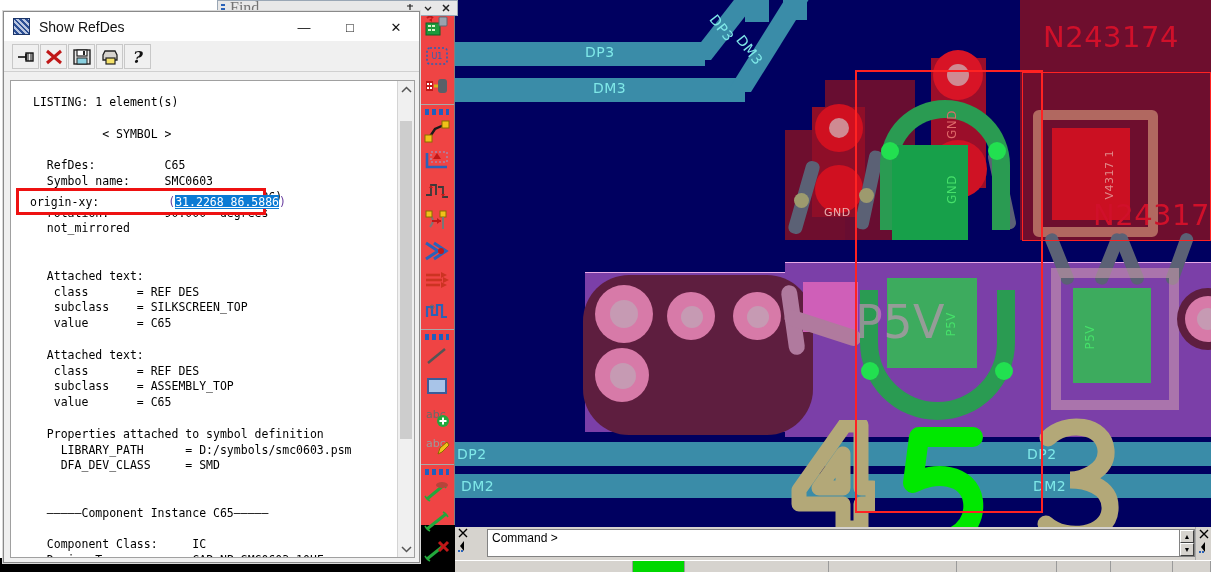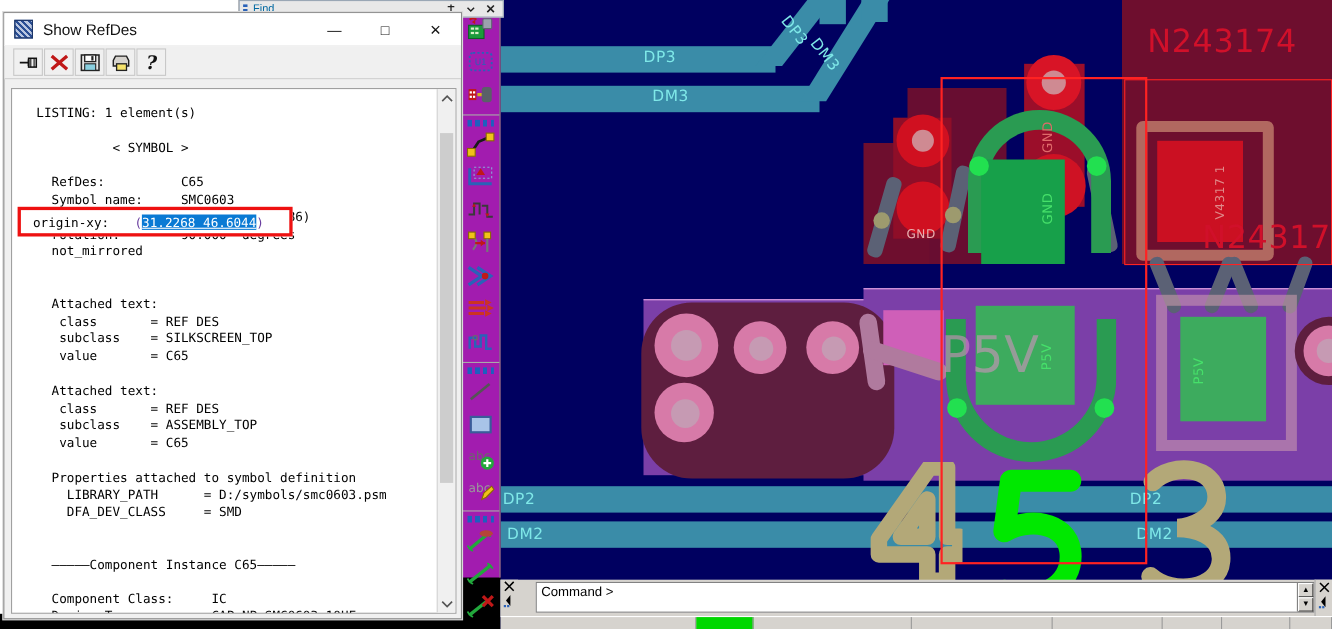--- a/index.html
+++ b/index.html
@@ -47,21 +47,21 @@
   .sel-rect {
     position: absolute; border: 2px solid #ff2222; background: transparent;
   }
   .sel-rect-thin {
     position: absolute; border: 1px solid #ff2222; background: transparent;
   }
 
   
   #side-toolbar {
     position: absolute; left: 419px; top: 0; width: 36px; height: 525px;
-    background: #a21caf; border-right: 1px solid #808080;
+    background: #ef4444; border-right: 1px solid #808080;
     display: flex; flex-direction: column; align-items: center;
   }
   .tb-group { width: 100%; border-bottom: 1px solid #a9a9a9; padding: 2px 0 3px 0; }
   .tb-grip {
     width: 24px; height: 6px; margin: 2px auto 1px auto;
     background-image: repeating-linear-gradient(to right,#1e5fbf 0 4px,transparent 4px 7px);
   }
   .tb-btn {
     width: 32px; height: 30px; margin: 0 auto; display: flex;
     align-items: center; justify-content: center; cursor: pointer;
@@ -116,21 +116,21 @@
   
   #find-panel {
     position: absolute; left: 217px; top: 0; width: 241px; height: 16px;
     background: #e8e8e8; border: 1px solid #9aa7b5;
     display: flex; align-items: center;
   }
   #find-dots {
     width: 4px; height: 9px; margin-left: 3px;
     background-image: repeating-linear-gradient(to bottom,#2a62b8 0 2px,transparent 2px 4px);
   }
-  #find-title { font-size: 10px; color: #0369a1; margin-left: 5px; font-family:Liberation Sans, sans-serif;}
+  #find-title { font-size: 16px; color: #737373; margin-left: 5px; font-family:Liberation Serif, serif;}
   .find-btn { font-size: 10px; color: #222; margin-left: 6px; cursor: pointer; }
 
   
   #show-element {
     position: absolute; left: 3px; top: 11px; width: 417px; height: 552px;
     background: #f0f0f0; border: 1px solid #8a8a8a;
     box-shadow: 0 0 0 1px #d9d9d9;
   }
   #se-titlebar {
     height: 30px; background: #fff; display: flex; align-items: center;
@@ -185,21 +185,21 @@
   #se-sb-thumb {
     position: absolute; left: 2px; right: 2px; top: 40px; height: 318px;
     background: #cdcdcd; cursor: pointer;
   }
 
   
   #origin-highlight {
     position: absolute; left: 12px; top: 176px; width: 250px; height: 27px;
     border: 3px solid #ee1111; background: #fff; z-index: 5;
     display: flex; align-items: center;
-    font-family: "DejaVu Sans Mono", monospace; font-size: 11.5px; color: #000;
+    font-family: "DejaVu Sans Mono", monospace; font-size: 11.5px; color: #000; gap: 46px;
   }
   #origin-label { margin-left: 11px; white-space: pre; }
   #origin-value-wrap {
     margin-left: 23px; color: #6a3fa0; white-space: pre;
   }
   #origin-value-sel {
     background: #0a7ad4; color: #fff; text-decoration: underline;
   }
 
   #taskbar-strip {
@@ -664,18 +664,18 @@
         <div class="se-sb-arrow" style="position:absolute;bottom:0;left:0;right:0;">
           <svg width="11" height="8" viewBox="0 0 11 8">
               <path d="M1 2 L5.5 6.5 L10 2" stroke="#555" stroke-width="1.5" fill="none"></path>
             </svg>
         </div>
       </div>
     </div>
 
     <div id="origin-highlight">
       <span id="origin-label">origin-xy:</span>
-      <span id="origin-value-wrap"><span>(</span><span id="origin-value-sel">31.2268 46.6044</span><span>)</span></span>
+      <span id="origin-value-wrap"><span>(</span><span id="origin-value-sel">31.2268 86.5886</span><span>)</span></span>
     </div>
   </div>
 
 
 </div>
 
 </body></html>

